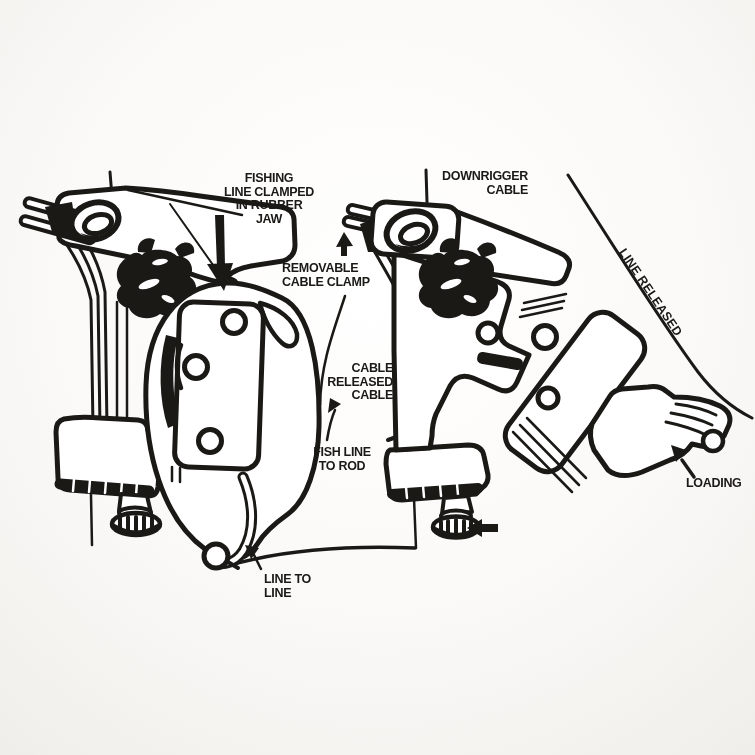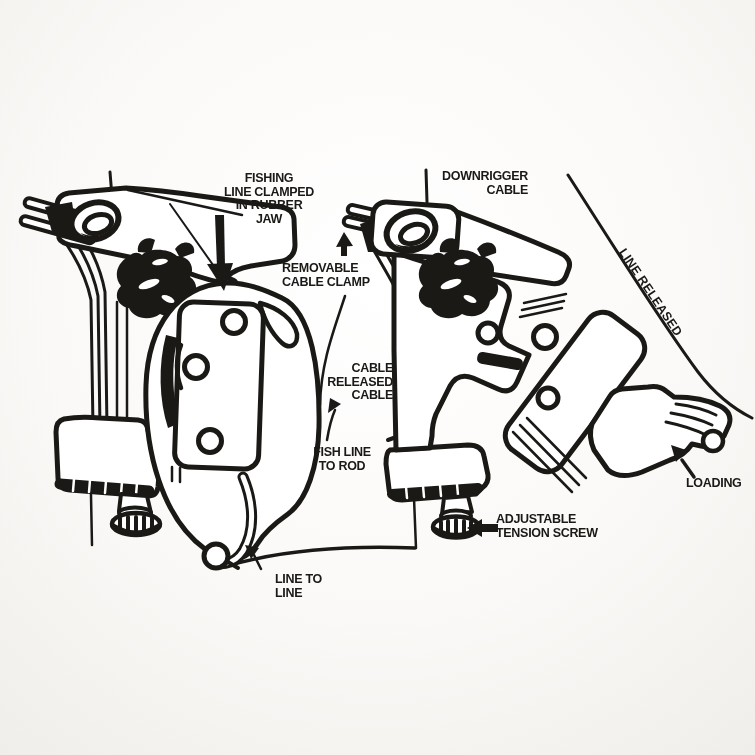--- a/index.html
+++ b/index.html
@@ -277,29 +277,25 @@
   <span class="ln">CABLE</span>
   <span class="ln">RELEASED</span>
   <span class="ln">CABLE</span>
 </div>
 
 <div class="lbl ta-c" style="left:306px;top:446px;width:72px;">
   <span class="ln">FISH LINE</span>
   <span class="ln">TO ROD</span>
 </div>
 
-<div class="lbl ta-l" style="left:275px;top:573px;">
+<div class="lbl ta-l" style="left:264px;top:573px;">
   <span class="ln">LINE TO</span>
   <span class="ln">LINE</span>
 </div>
 
-<div class="lbl ta-l" style="left:496px;top:513px;">
-  <span class="ln">ADJUSTABLE</span>
-  <span class="ln">TENSION SCREW</span>
-</div>
 
 <div class="lbl ta-l" style="left:686px;top:477px;">
   <span class="ln">LOADING</span>
 </div>
 
 <div class="lbl ta-c rot" style="left:590px;top:286px;width:120px;">
   <span class="ln">LINE RELEASED</span>
 </div>
 
 </div>

